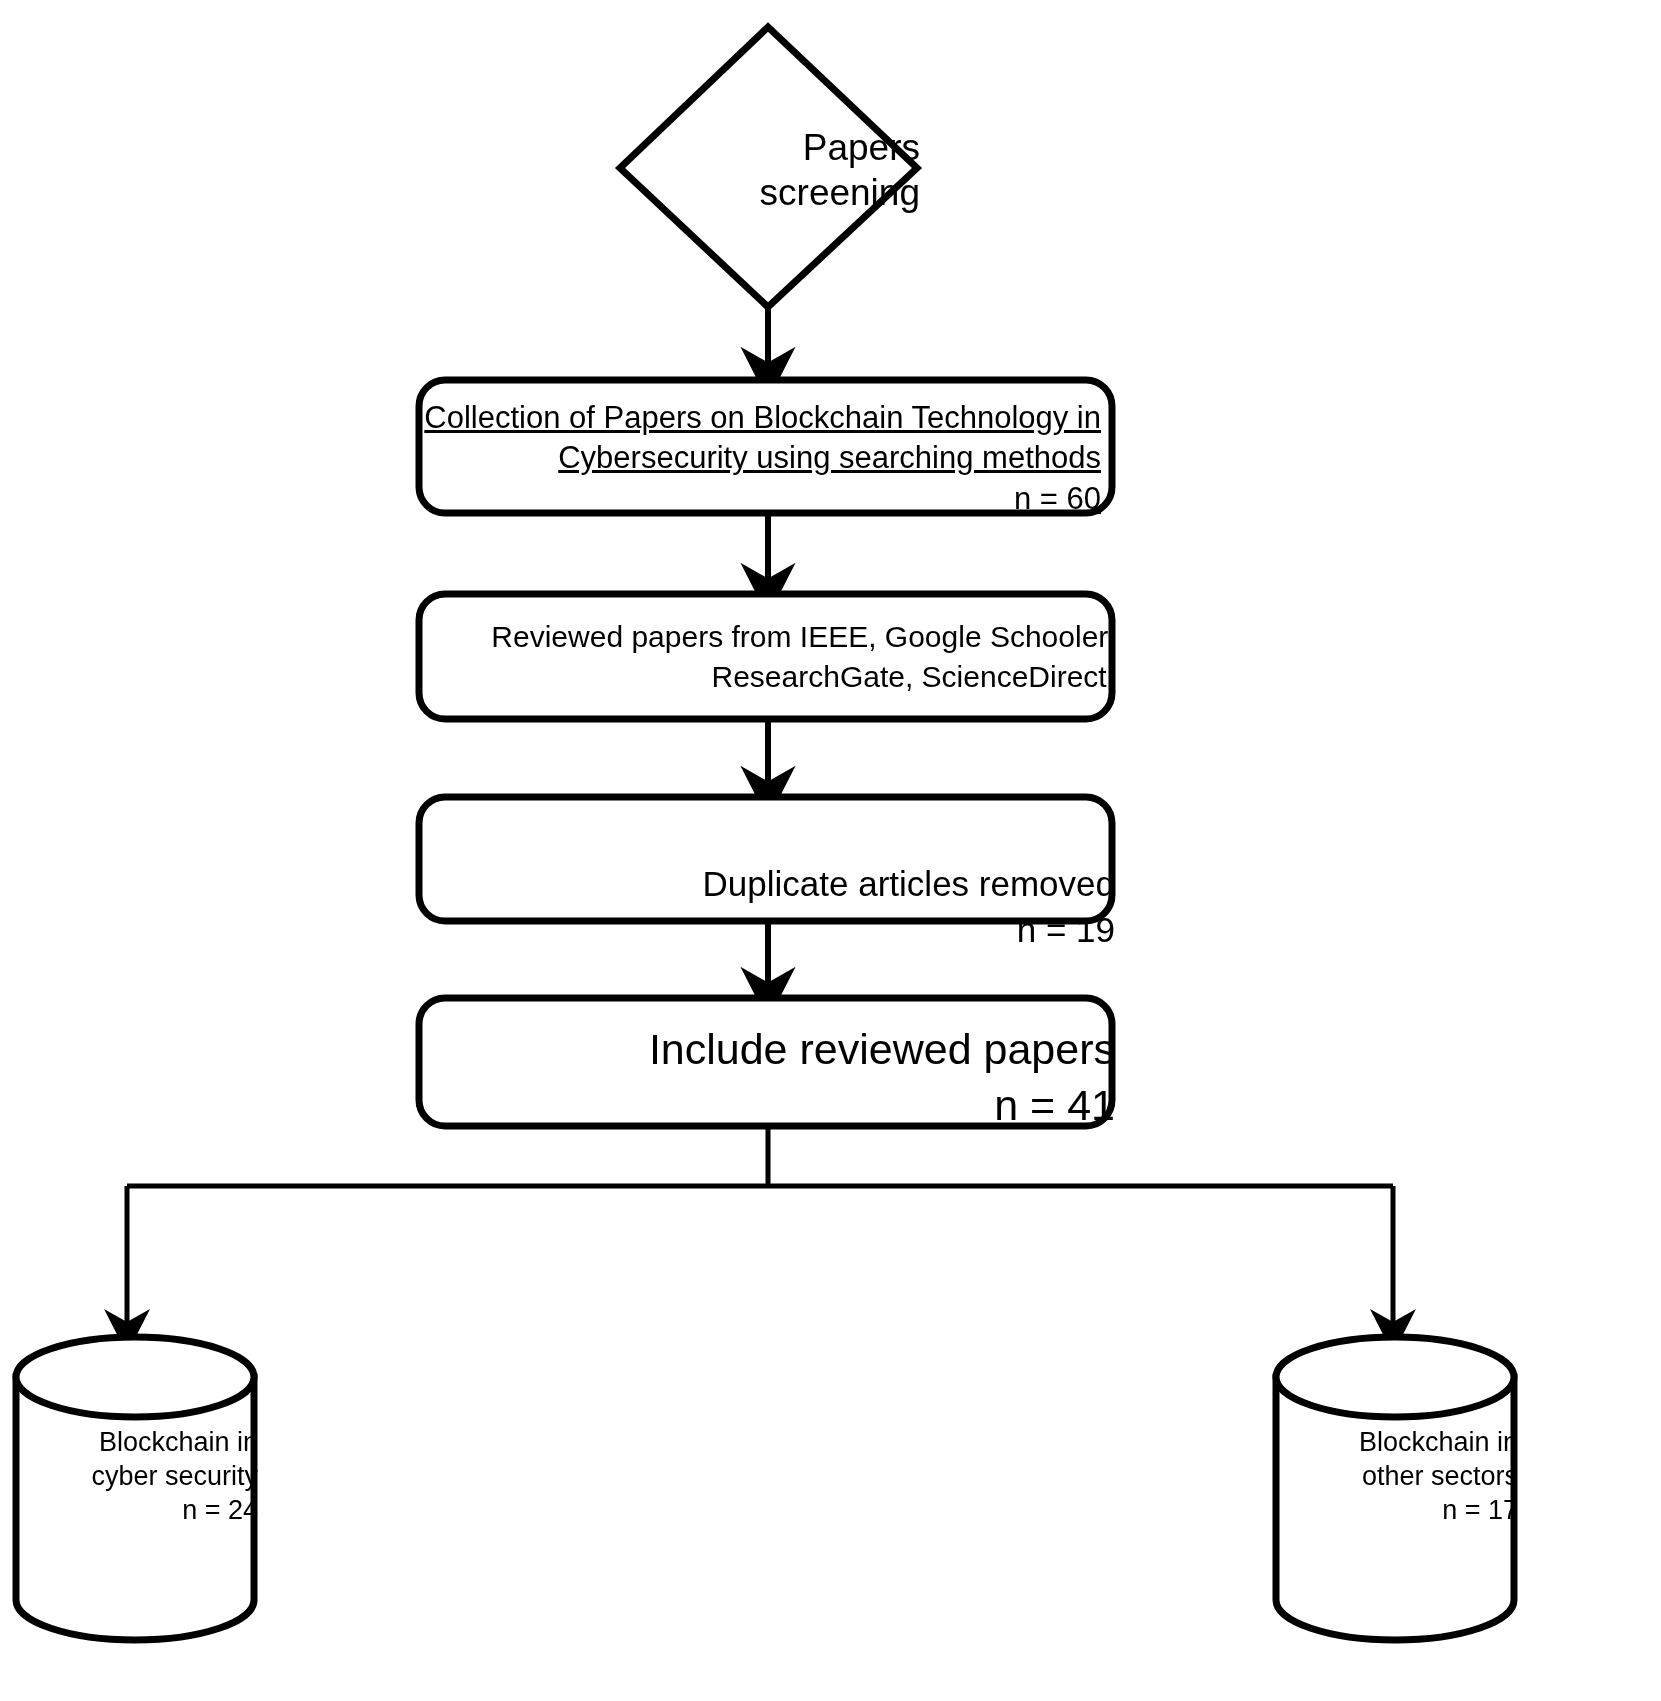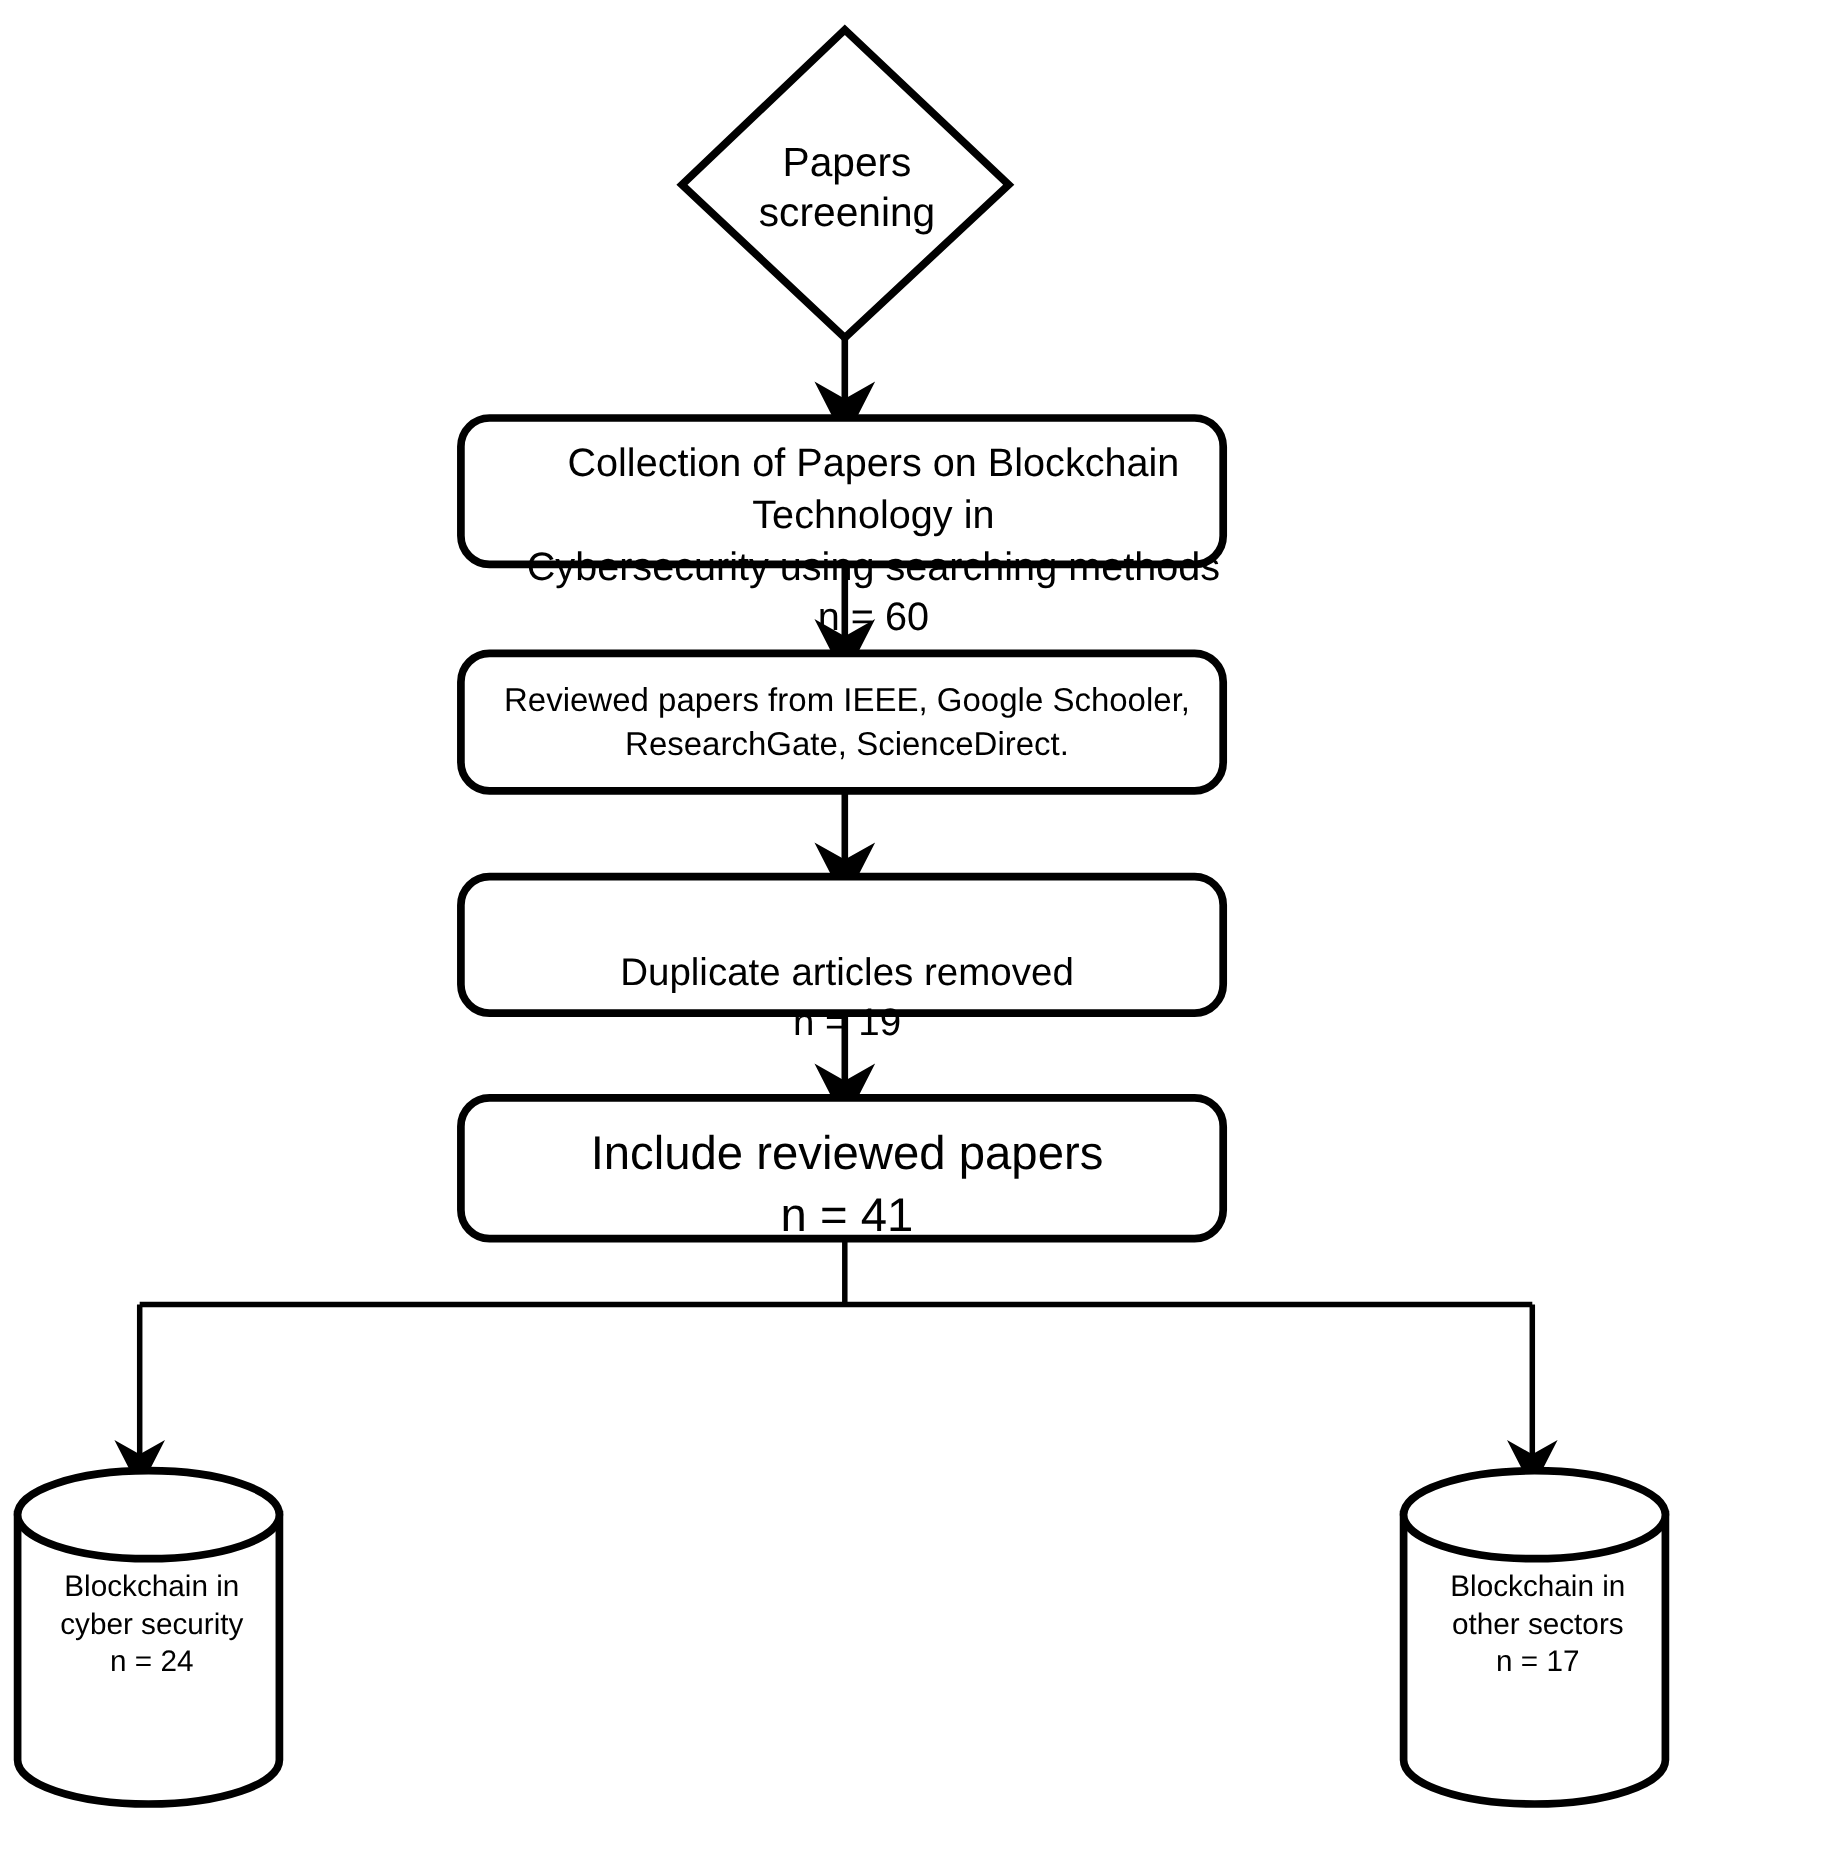--- a/index.html
+++ b/index.html
@@ -18,40 +18,41 @@
   }
   svg.flow-svg {
     position: absolute;
     left: 0;
     top: 0;
     width: 1661px;
     height: 1701px;
   }
   .node-text {
     position: absolute;
-    text-align: center;
+    text-align: right;
     line-height: 1.22;
     color: #000000;
     white-space: pre-line;
     pointer-events: none;
   }
   
   #diamond-label {
     left: 620px;
     top: 125px;
     width: 300px;
     font-size: 37px;
   }
   
   #box1-label {
-    left: 449px;
+    left: 411px;
     top: 398px;
     width: 690px;
-    font-size: 36px;
+    font-size: 31px;
     line-height: 1.30;
+    text-decoration: underline;
   }
   
   #box2-label {
     left: 425px;
     top: 617px;
     width: 690px;
     font-size: 30px;
     line-height: 1.33;
   }
   

